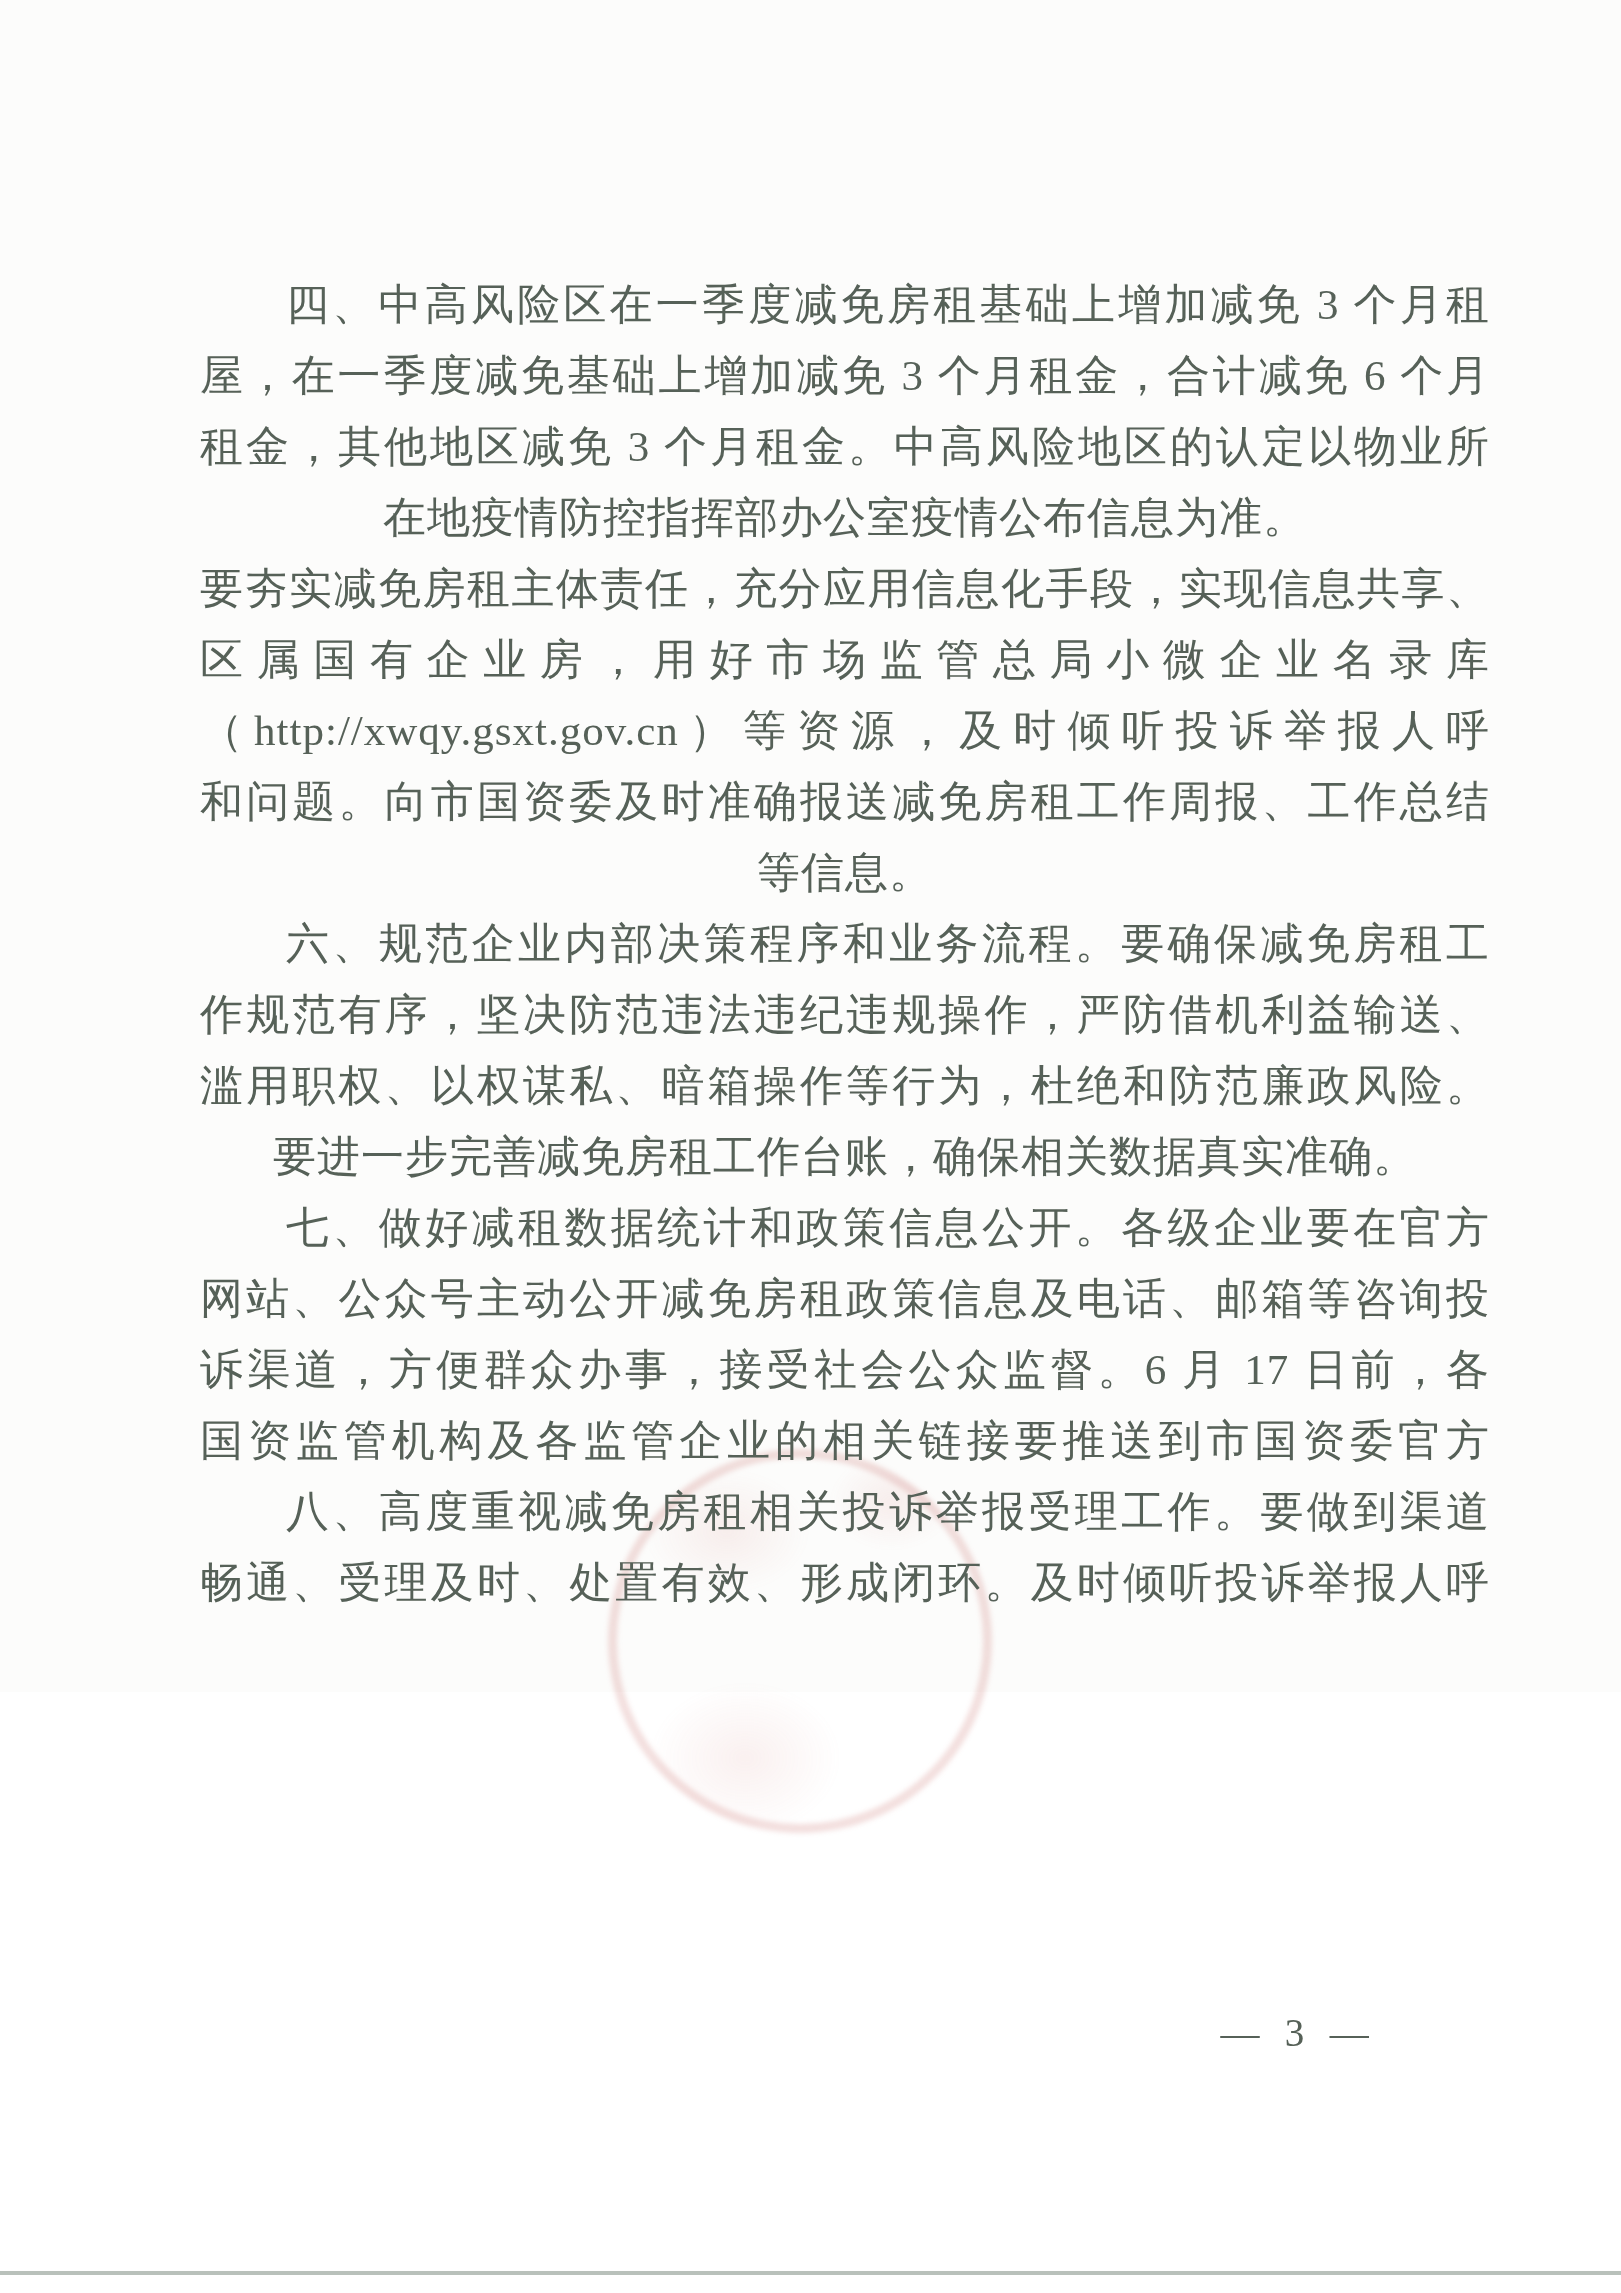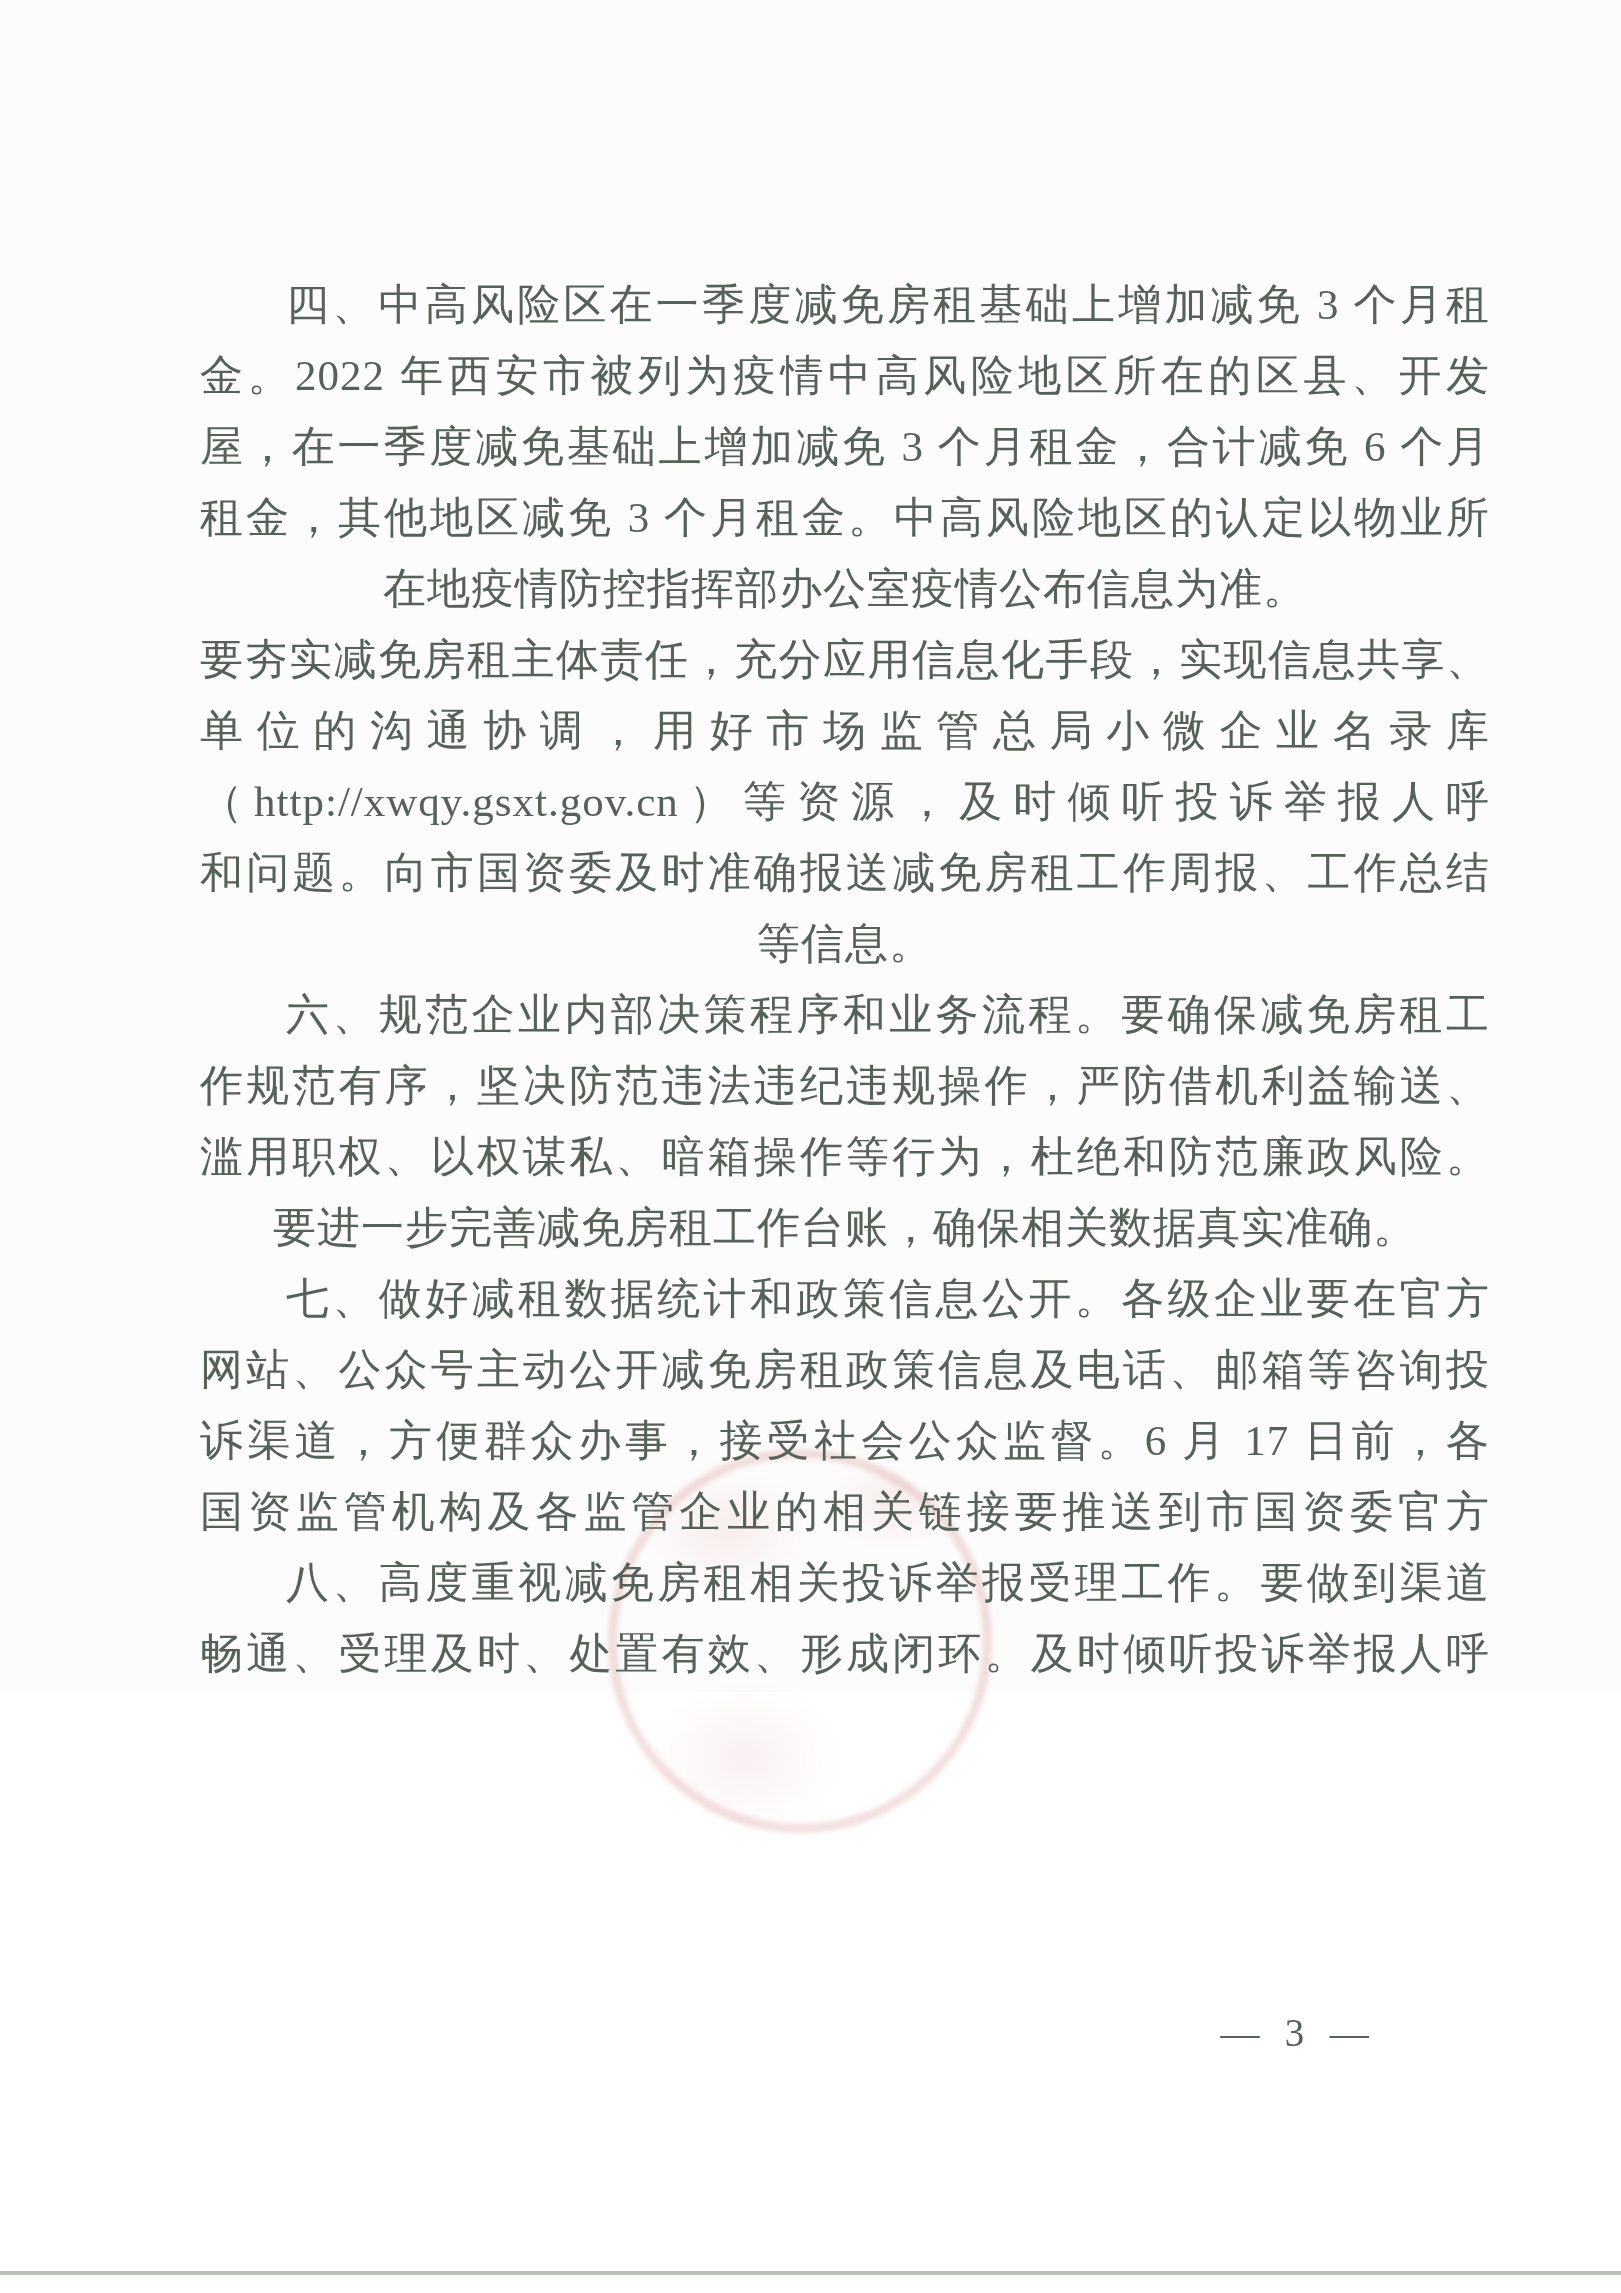--- a/index.html
+++ b/index.html
@@ -85,26 +85,25 @@
 </style>
 </head>
 <body>
 
 <div class="page">
 
   <div class="seal"></div>
 
   <div class="doc-body">
       <div class="line j ind">四、中高风险区在一季度减免房租基础上增加减免 3 个月租</div>
-      <div class="line j">金。2022 年西安市被列为疫情中高风险地区所在的区县、开发</div>
       <div class="line j">屋，在一季度减免基础上增加减免 3 个月租金，合计减免 6 个月</div>
       <div class="line j">租金，其他地区减免 3 个月租金。中高风险地区的认定以物业所</div>
       <div class="line">在地疫情防控指挥部办公室疫情公布信息为准。</div>
       <div class="line j">要夯实减免房租主体责任，充分应用信息化手段，实现信息共享、</div>
-      <div class="line j">单位的沟通协调，用好市场监管总局小微企业名录库</div>
+      <div class="line j">区属国有企业房，用好市场监管总局小微企业名录库</div>
       <div class="line j">（http://xwqy.gsxt.gov.cn）等资源，及时倾听投诉举报人呼</div>
       <div class="line j">和问题。向市国资委及时准确报送减免房租工作周报、工作总结</div>
       <div class="line">等信息。</div>
       <div class="line j ind">六、规范企业内部决策程序和业务流程。要确保减免房租工</div>
       <div class="line j">作规范有序，坚决防范违法违纪违规操作，严防借机利益输送、</div>
       <div class="line j">滥用职权、以权谋私、暗箱操作等行为，杜绝和防范廉政风险。</div>
       <div class="line">要进一步完善减免房租工作台账，确保相关数据真实准确。</div>
       <div class="line j ind">七、做好减租数据统计和政策信息公开。各级企业要在官方</div>
       <div class="line j">网站、公众号主动公开减免房租政策信息及电话、邮箱等咨询投</div>
       <div class="line j">诉渠道，方便群众办事，接受社会公众监督。6 月 17 日前，各</div>

